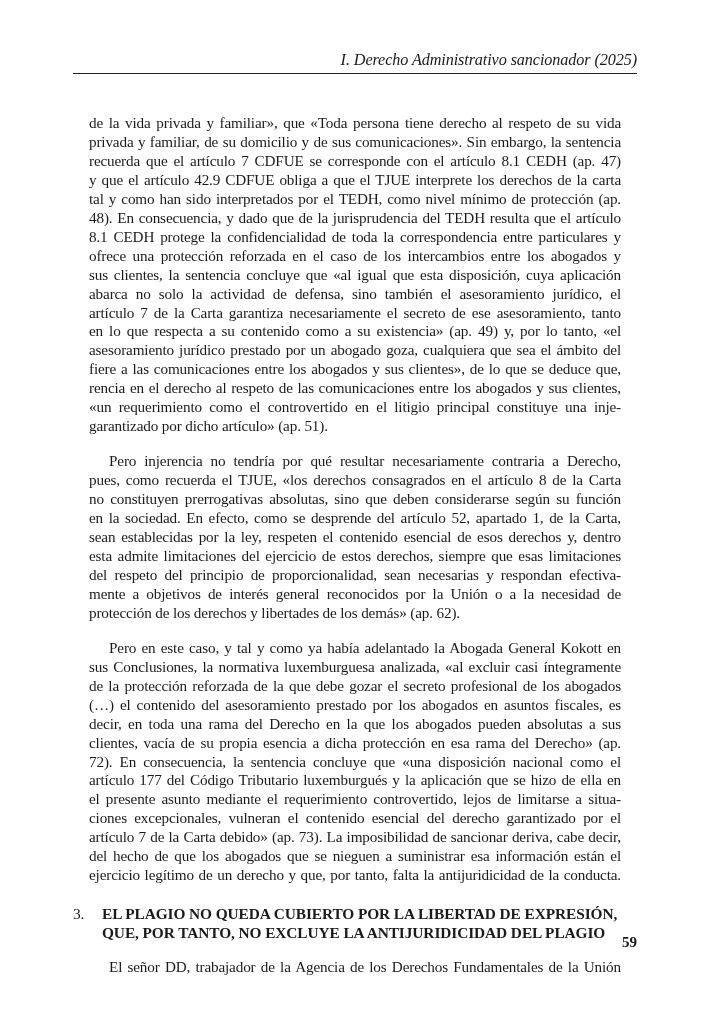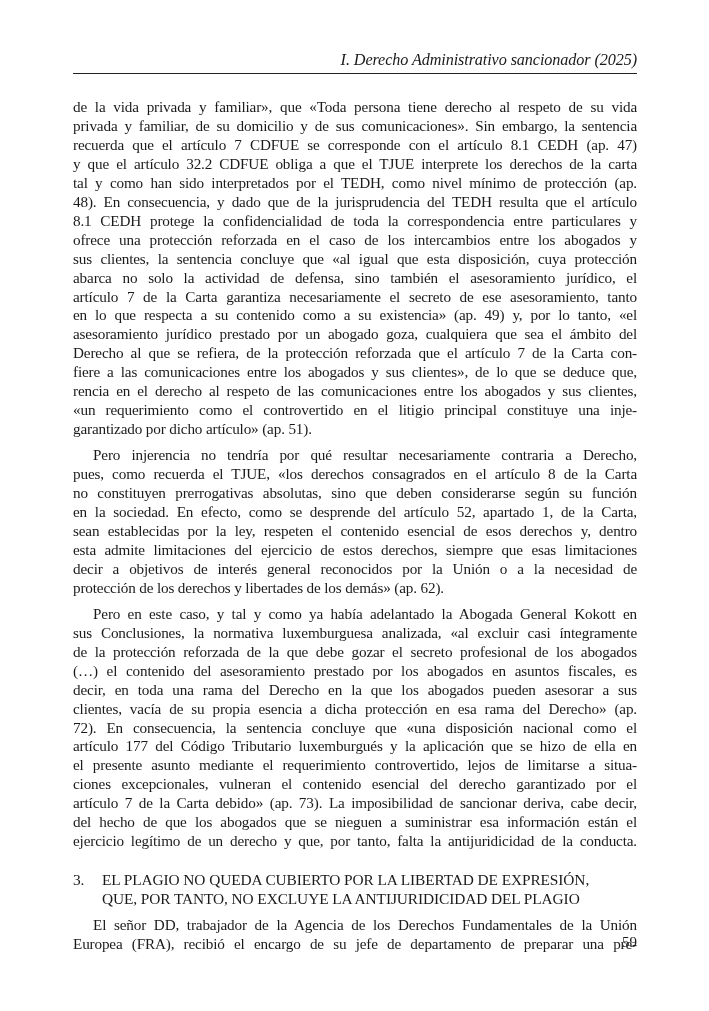--- a/index.html
+++ b/index.html
@@ -19,104 +19,103 @@
     border-top: 1.3px solid #222;
   }
   .body-text {
     position: absolute; left: 73px; top: 98px; width: 564px;
     font-size: 15.2px; line-height: 18.95px; text-align: justify;
     hyphens: manual;
     letter-spacing: -0.15px;
   }
   .line { display: block; text-align: justify; text-align-last: justify; white-space: nowrap; overflow: visible; }
   .line.last { text-align-last: left; font-family: Liberation Serif, serif; }
-  .para { margin: 0; }
+  .para { margin: 16px; }
   .para + .para { margin-top: 7px; }
   .indent { padding-left: 20px; }
   .section-heading {
     margin-top: 19px; margin-bottom: 8px;
     display: flex; font-size: 15.4px; line-height: 19px;
     letter-spacing: -0.1px;
   }
   .section-num { width: 29px; flex: none; }
   .section-title { flex: 1; }
-  .section-title .hline { display: block; white-space: nowrap; }
+  .section-title .hline { display: block; white-space: nowrap; font-weight: bold; }
   .page-number {
     position: absolute; left: 600px; top: 933px; width: 37px; text-align: right;
-    font-size: 15px; line-height: 18px;
+    font-size: 15px; line-height: 18px; font-weight: bold;
   }
 </style>
 </head>
 <body>
 
 <div class="page">
 
   <div class="running-head">I. Derecho Administrativo sancionador (2025)</div>
   <div class="head-rule"></div>
 
   <div class="body-text">
 
     <p class="para">
       <span class="line">de la vida privada y familiar», que «Toda persona tiene derecho al respeto de su vida</span>
       <span class="line">privada y familiar, de su domicilio y de sus comunicaciones». Sin embargo, la sentencia</span>
       <span class="line">recuerda que el artículo 7 CDFUE se corresponde con el artículo 8.1 CEDH (ap. 47)</span>
-      <span class="line">y que el artículo 32.2 CDFUE obliga a que el TJUE interprete los derechos de la carta</span>
+      <span class="line">y que el artículo 42.9 CDFUE obliga a que el TJUE interprete los derechos de la carta</span>
       <span class="line">tal y como han sido interpretados por el TEDH, como nivel mínimo de protección (ap.</span>
       <span class="line">48). En consecuencia, y dado que de la jurisprudencia del TEDH resulta que el artículo</span>
       <span class="line">8.1 CEDH protege la confidencialidad de toda la correspondencia entre particulares y</span>
       <span class="line">ofrece una protección reforzada en el caso de los intercambios entre los abogados y</span>
-      <span class="line">sus clientes, la sentencia concluye que «al igual que esta disposición, cuya protección</span>
+      <span class="line">sus clientes, la sentencia concluye que «al igual que esta disposición, cuya aplicación</span>
       <span class="line">abarca no solo la actividad de defensa, sino también el asesoramiento jurídico, el</span>
       <span class="line">artículo 7 de la Carta garantiza necesariamente el secreto de ese asesoramiento, tanto</span>
       <span class="line">en lo que respecta a su contenido como a su existencia» (ap. 49) y, por lo tanto, «el</span>
       <span class="line">asesoramiento jurídico prestado por un abogado goza, cualquiera que sea el ámbito del</span>
-      <span class="line">Derecho al que se refiera, de la protección reforzada que el artículo 7 de la Carta con-</span>
       <span class="line">fiere a las comunicaciones entre los abogados y sus clientes», de lo que se deduce que,</span>
       <span class="line">rencia en el derecho al respeto de las comunicaciones entre los abogados y sus clientes,</span>
       <span class="line">«un requerimiento como el controvertido en el litigio principal constituye una inje-</span>
       <span class="line last">garantizado por dicho artículo» (ap. 51).</span>
     </p>
 
     <p class="para">
       <span class="line indent">Pero injerencia no tendría por qué resultar necesariamente contraria a Derecho,</span>
       <span class="line">pues, como recuerda el TJUE, «los derechos consagrados en el artículo 8 de la Carta</span>
       <span class="line">no constituyen prerrogativas absolutas, sino que deben considerarse según su función</span>
       <span class="line">en la sociedad. En efecto, como se desprende del artículo 52, apartado 1, de la Carta,</span>
       <span class="line">sean establecidas por la ley, respeten el contenido esencial de esos derechos y, dentro</span>
       <span class="line">esta admite limitaciones del ejercicio de estos derechos, siempre que esas limitaciones</span>
-      <span class="line">decir a objetivos de interés general reconocidos por la Unión o a la necesidad de</span>
+      <span class="line">del respeto del principio de proporcionalidad, sean necesarias y respondan efectiva-</span>
+      <span class="line">mente a objetivos de interés general reconocidos por la Unión o a la necesidad de</span>
       <span class="line last">protección de los derechos y libertades de los demás» (ap. 62).</span>
     </p>
 
     <p class="para">
       <span class="line indent">Pero en este caso, y tal y como ya había adelantado la Abogada General Kokott en</span>
       <span class="line">sus Conclusiones, la normativa luxemburguesa analizada, «al excluir casi íntegramente</span>
       <span class="line">de la protección reforzada de la que debe gozar el secreto profesional de los abogados</span>
       <span class="line">(…) el contenido del asesoramiento prestado por los abogados en asuntos fiscales, es</span>
-      <span class="line">decir, en toda una rama del Derecho en la que los abogados pueden asesorar a sus</span>
+      <span class="line">decir, en toda una rama del Derecho en la que los abogados pueden absolutas a sus</span>
       <span class="line">clientes, vacía de su propia esencia a dicha protección en esa rama del Derecho» (ap.</span>
       <span class="line">72). En consecuencia, la sentencia concluye que «una disposición nacional como el</span>
       <span class="line">artículo 177 del Código Tributario luxemburgués y la aplicación que se hizo de ella en</span>
       <span class="line">el presente asunto mediante el requerimiento controvertido, lejos de limitarse a situa-</span>
       <span class="line">ciones excepcionales, vulneran el contenido esencial del derecho garantizado por el</span>
       <span class="line">artículo 7 de la Carta debido» (ap. 73). La imposibilidad de sancionar deriva, cabe decir,</span>
       <span class="line">del hecho de que los abogados que se nieguen a suministrar esa información están el</span>
       <span class="line">ejercicio legítimo de un derecho y que, por tanto, falta la antijuridicidad de la conducta.</span>
     </p>
 
     <div class="section-heading">
       <span class="section-num">3.</span>
       <span class="section-title">
         <span class="hline">EL PLAGIO NO QUEDA CUBIERTO POR LA LIBERTAD DE EXPRESIÓN,</span>
         <span class="hline">QUE, POR TANTO, NO EXCLUYE LA ANTIJURIDICIDAD DEL PLAGIO</span>
       </span>
     </div>
 
     <p class="para">
       <span class="line indent">El señor DD, trabajador de la Agencia de los Derechos Fundamentales de la Unión</span>
-      <span class="line">Europea (FRA), recibió el encargo de su jefe de departamento de preparar una pre-</span>
     </p>
 
   </div>
 
   <div class="page-number">59</div>
 
 </div>
 
 </body></html>

